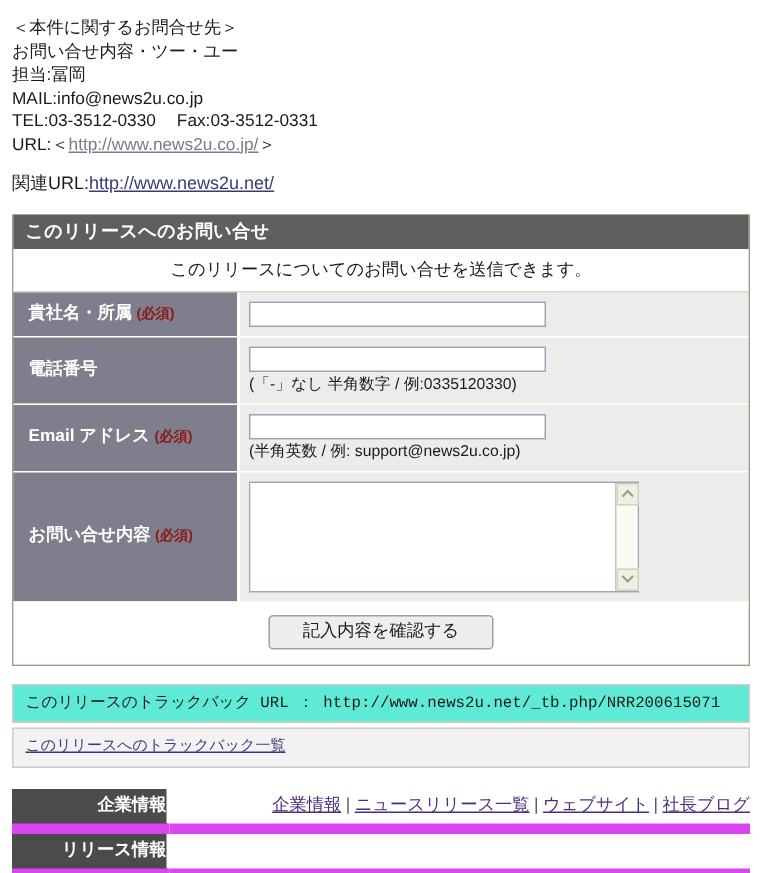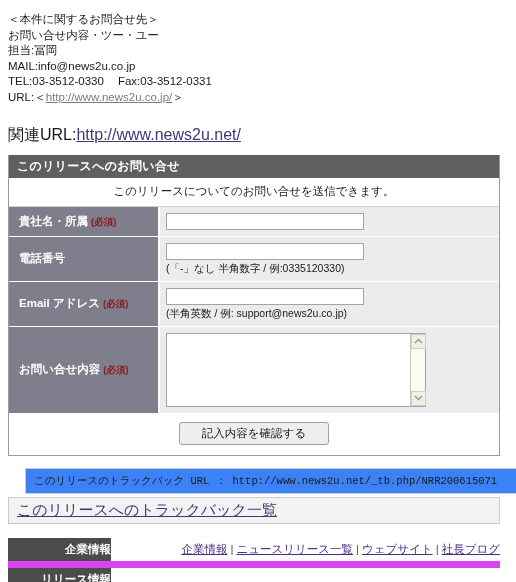--- a/index.html
+++ b/index.html
@@ -25,23 +25,23 @@
     padding: 12px 0 0 8px;
   }
   .contact-line {
     line-height: 15.5px;
     font-size: 11.5px;
     color: #1a1a1a;
     white-space: pre;
   }
   .contact-line .gap { display: inline-block; width: 14px; }
   .related-line {
-    margin-top: 22px;
+    margin-top: 10px;
     line-height: 15.5px;
-    font-size: 16px;
+    font-size: 12px;
     white-space: pre;
   }
   a.url-visited {
     color: #7a7a8a;
     text-decoration: underline;
   }
   a.url-link {
     color: #3b3b78;
     text-decoration: underline;
   }
@@ -172,41 +172,41 @@
     background: #eeeeee;
     border: 1px solid #98a2ae;
     border-radius: 3px;
     padding: 3px 22px 4px 22px;
     cursor: pointer;
     line-height: 14px;
   }
 
   
   .tb-box {
-    margin: 12px 8px 0 25px;
+    margin: 12px 8px 0 8px;
     width: 492px;
     box-sizing: border-box;
-    background: #3b82f6;
+    background: #5eead4;
     border: 1px solid #cccccc;
     padding: 5px 0 5px 8px;
     font-family: "Liberation Mono", "DejaVu Sans Mono", monospace;
     font-size: 10.5px;
     color: #1a1a1a;
     line-height: 14px;
     white-space: nowrap;
     overflow: hidden;
   }
   .tb-link-box {
     margin: 3px 8px 0 8px;
     width: 492px;
     box-sizing: border-box;
     background: #f2f2f2;
     border: 1px solid #cccccc;
     padding: 5px 0 6px 8px;
-    font-size: 15px;
+    font-size: 10px;
     line-height: 14px;
   }
   .tb-link-box a {
     color: #3b3b78;
     text-decoration: underline;
   }
 
   
   .footer-wrap {
     margin: 14px 8px 0 8px;

